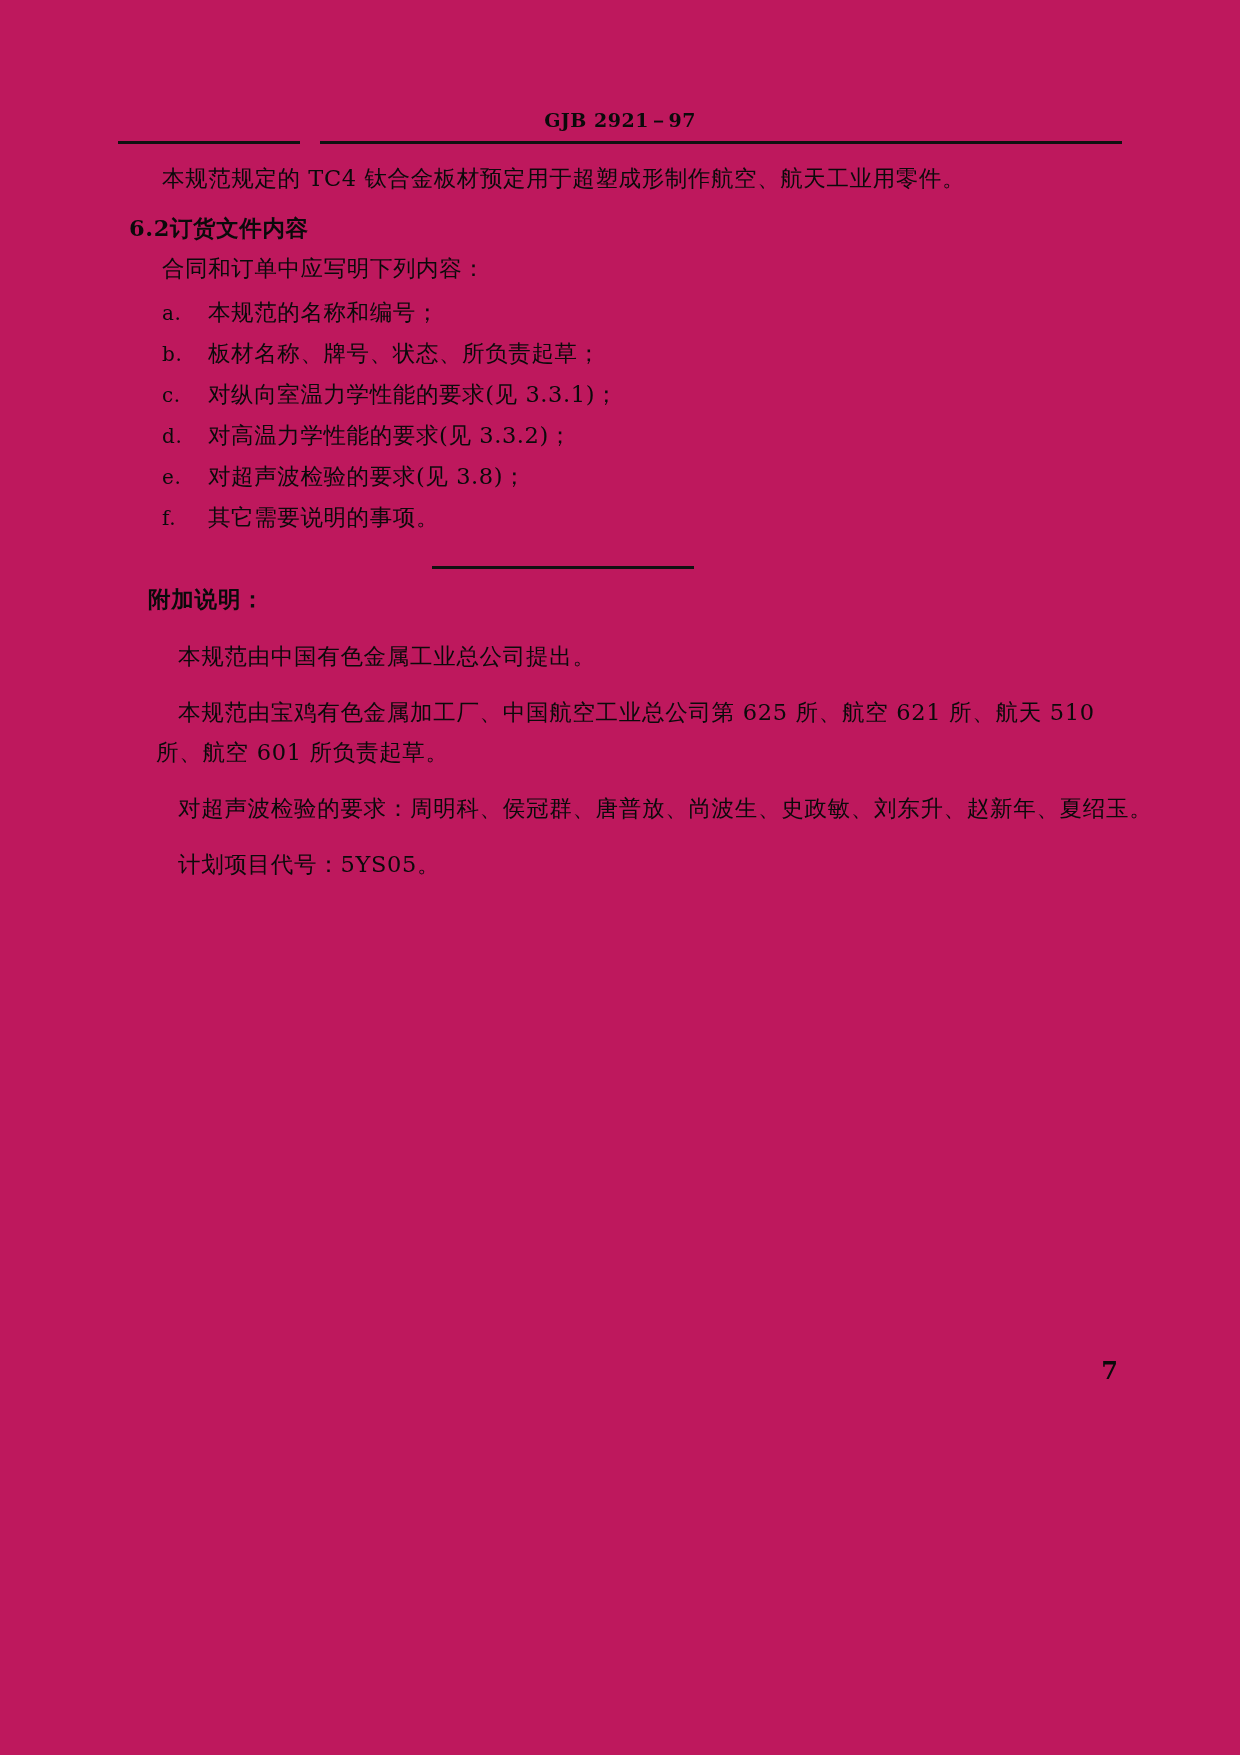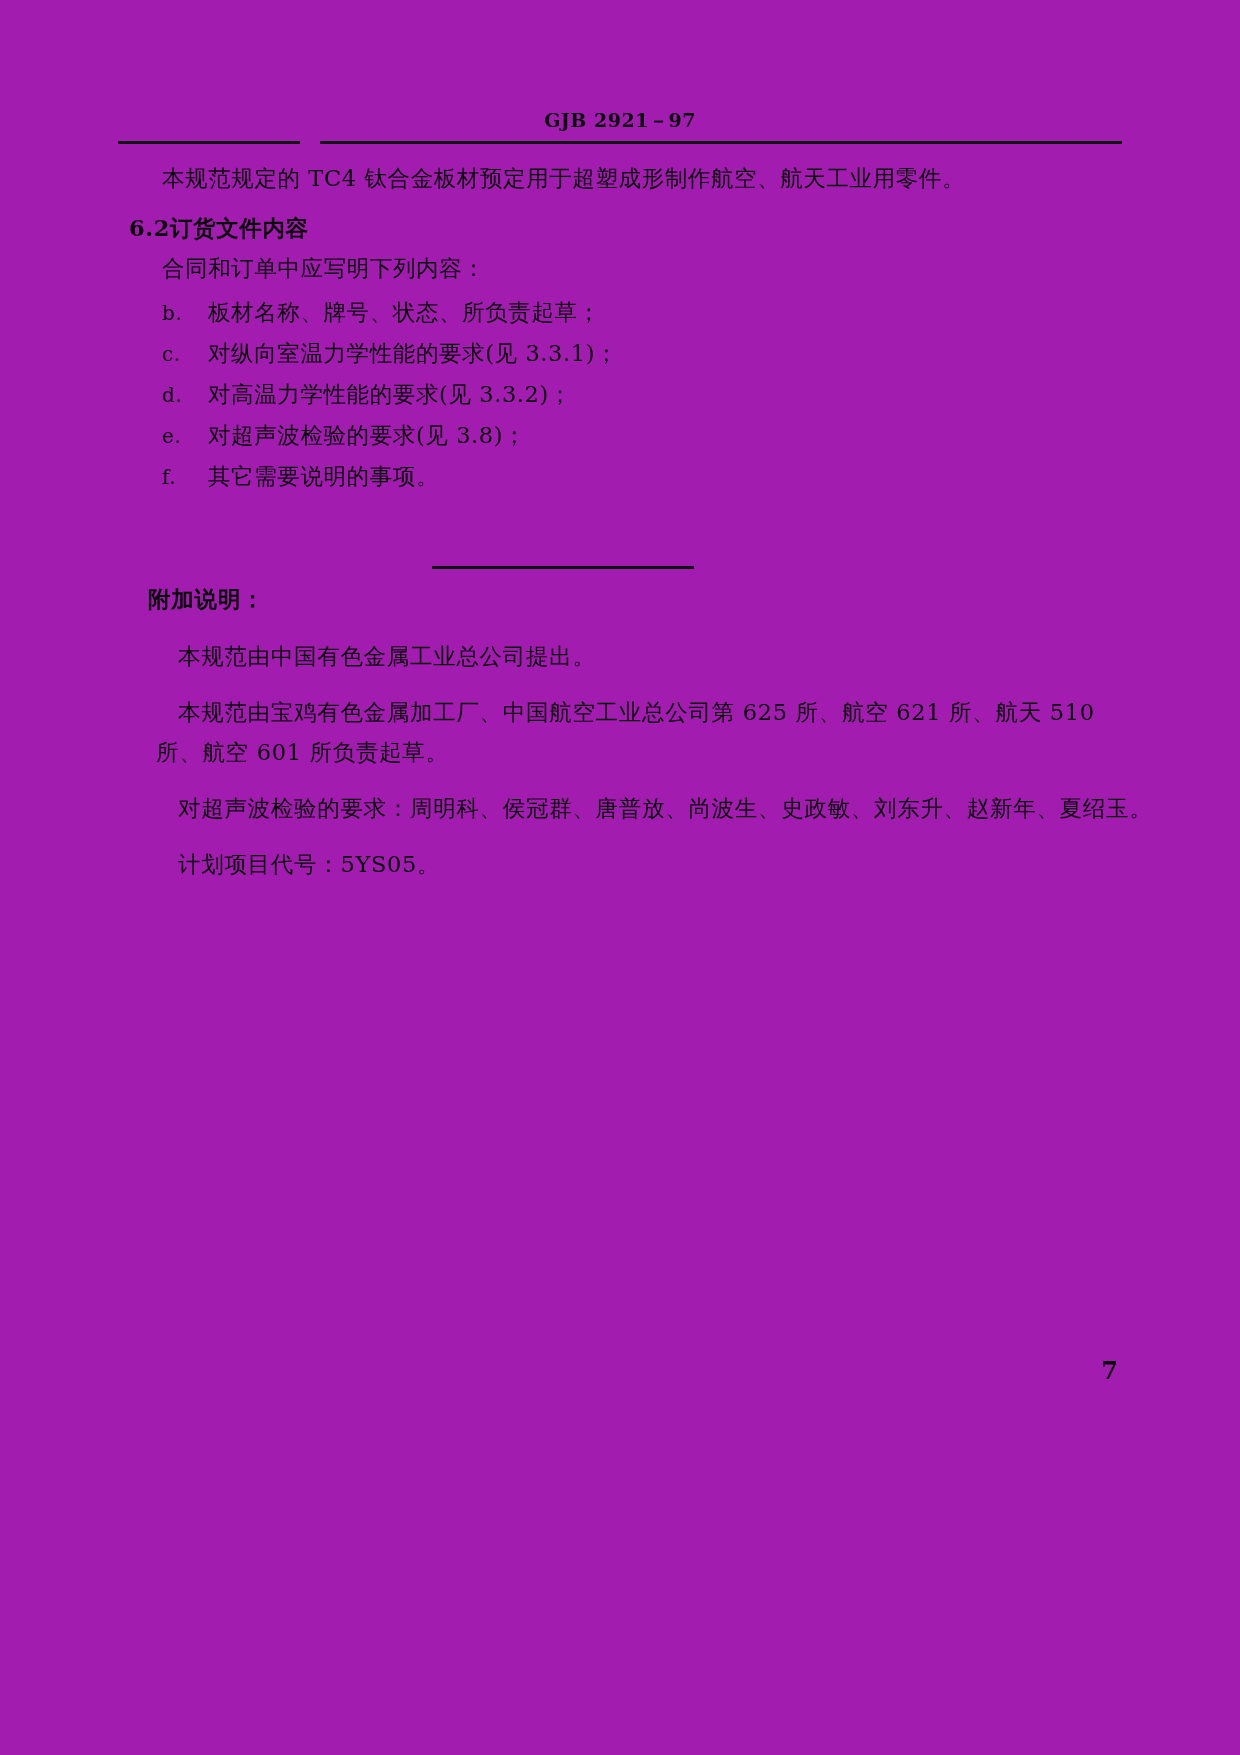--- a/index.html
+++ b/index.html
@@ -4,21 +4,21 @@
 <style>
   html, body {
     margin: 0;
     padding: 0;
     background: #ffffff;
   }
   .page {
     position: relative;
     width: 1240px;
     height: 1755px;
-    background: #a21caf;
+    background: #be185d;
     font-family: "DejaVu Serif", serif;
     color: #0a0a0a;
     overflow: hidden;
   }
 
   
   .header {
     position: absolute;
     left: 118px;
     top: 108px;
@@ -171,20 +171,23 @@
 
     <p class="para indent-1">本规范规定的 TC4 钛合金板材预定用于超塑成形制作航空、航天工业用零件。</p>
 
     <div class="section-head">
       <span class="num">6.2</span><span>订货文件内容</span>
     </div>
 
     <p class="para indent-1">合同和订单中应写明下列内容：</p>
 
     <ul class="list">
+      <li>
+        <span class="mark">a.</span><span>本规范的名称和编号；</span>
+      </li>
       <li>
         <span class="mark">b.</span><span>板材名称、牌号、状态、所负责起草；</span>
       </li>
       <li>
         <span class="mark">c.</span><span>对纵向室温力学性能的要求(见 3.3.1)；</span>
       </li>
       <li>
         <span class="mark">d.</span><span>对高温力学性能的要求(见 3.3.2)；</span>
       </li>
       <li>

